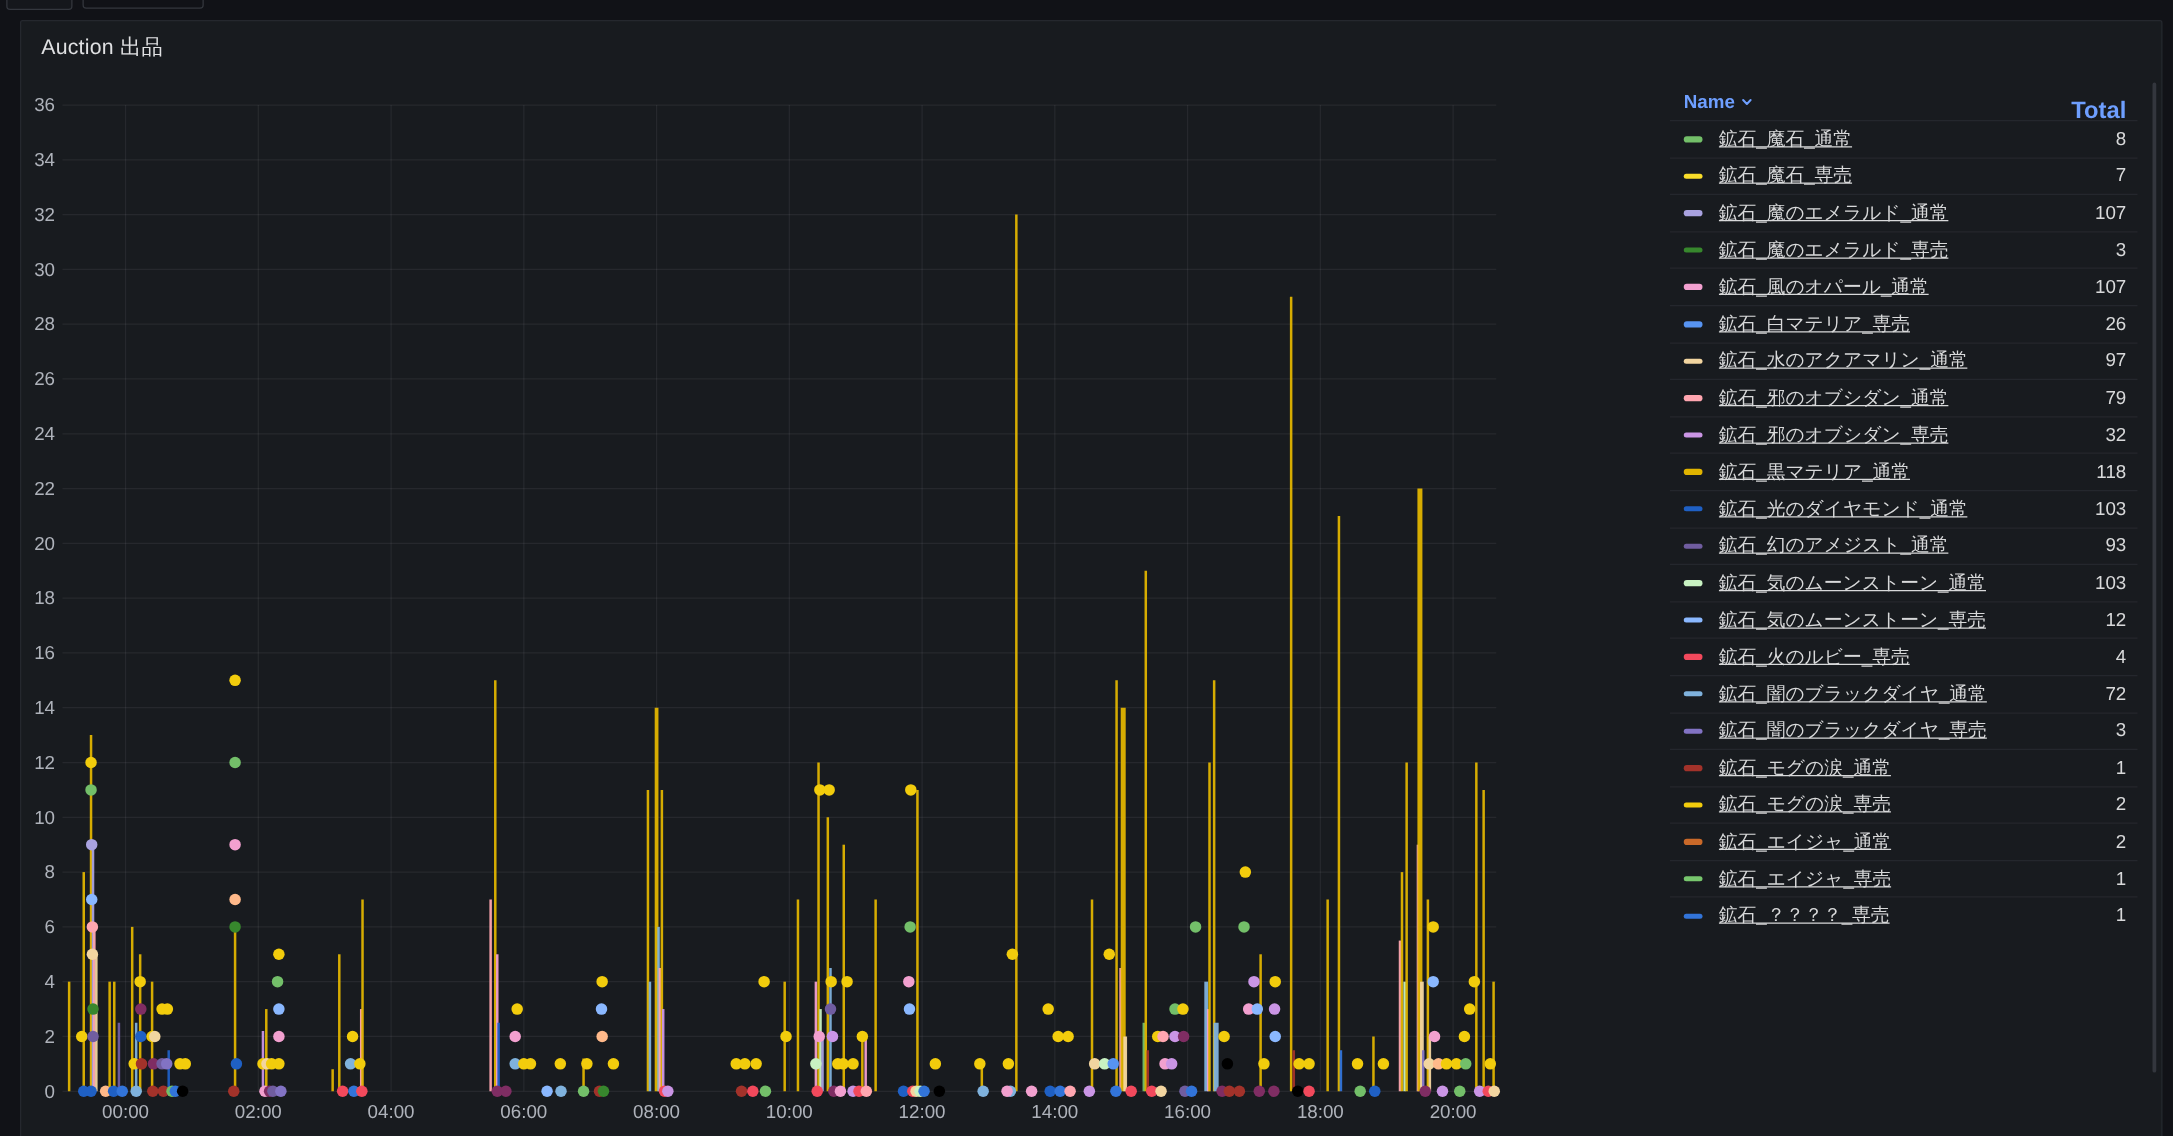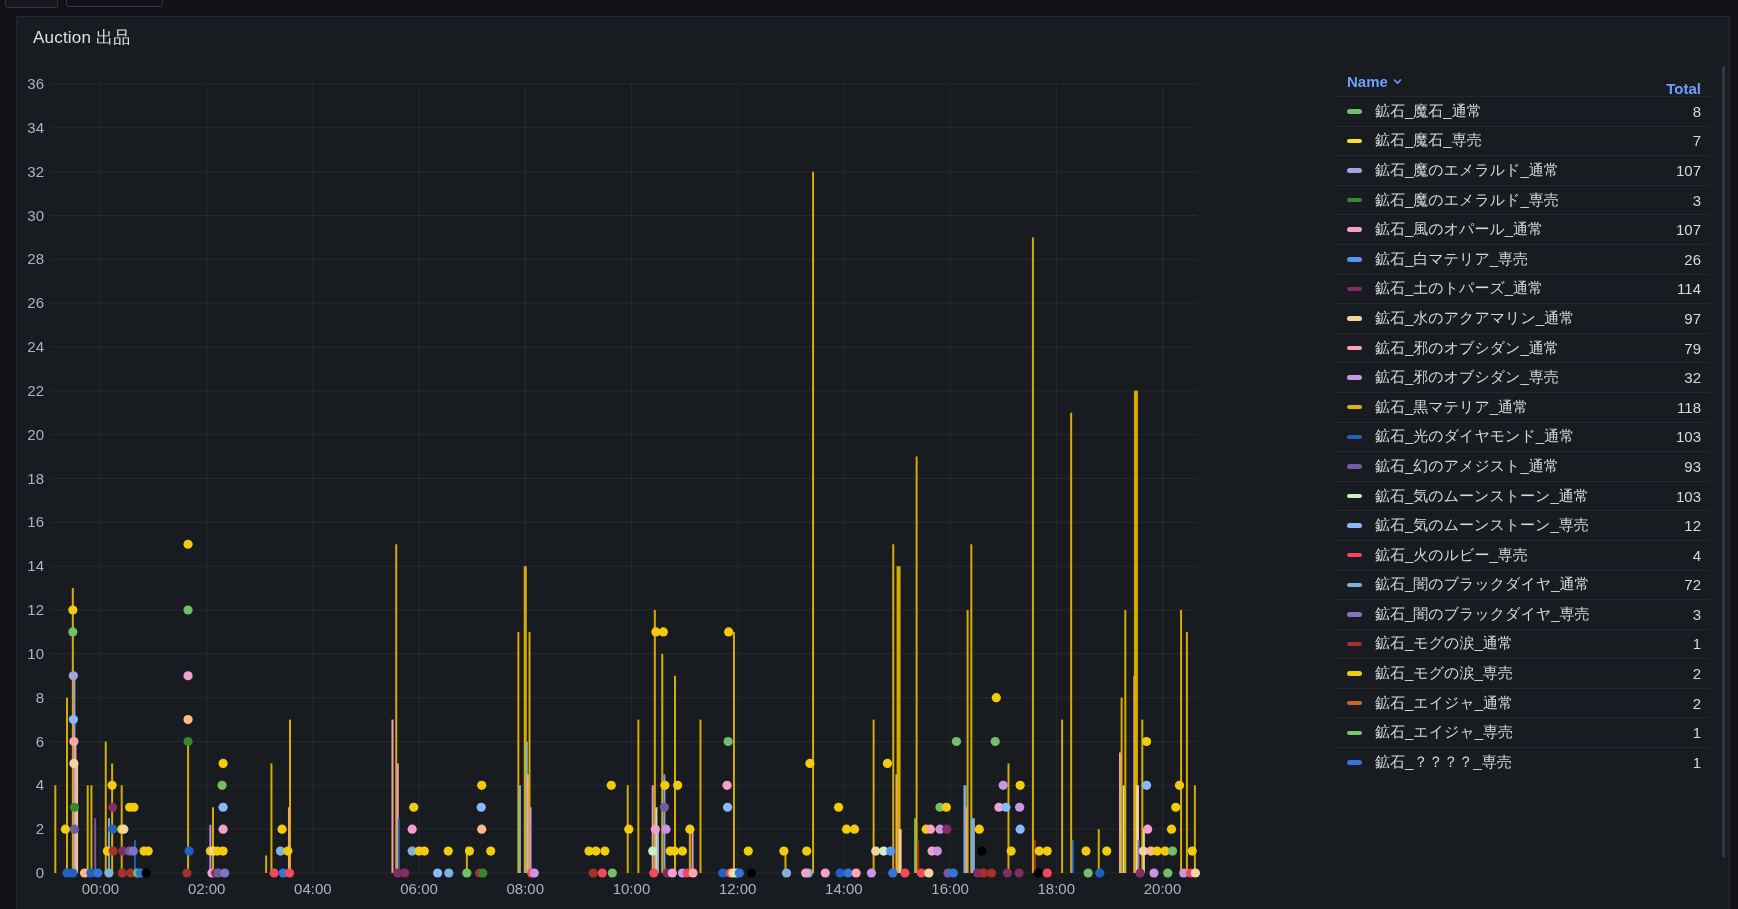--- a/index.html
+++ b/index.html
@@ -13,25 +13,25 @@
   .toolbar-btn{position:absolute;border:1px solid #34373E;border-radius:3px;background:#15171C;}
   .panel{position:absolute;left:16px;top:16px;width:1714px;height:920px;
     background:var(--panel-bg);border:1px solid var(--panel-border);border-radius:2px;}
   .panel-title{position:absolute;left:16px;top:9px;font-size:17px;font-weight:500;color:#DFE0E2;letter-spacing:.2px;}
   svg.plot{position:absolute;left:0;top:0;}
   
   .legend{position:absolute;left:1336px;top:66px;width:374px;}
   .legend-header{display:flex;align-items:center;height:30px;padding:0 9px 0 11px;justify-content:flex-end;}
   .legend-header .name-col{display:flex;align-items:center;gap:4px;color:var(--link);
     font-size:15px;font-weight:600;cursor:pointer;}
-  .legend-header .total-col{margin-left:auto;color:var(--link);font-size:15px;font-weight:600;cursor:pointer;margin-top:15px;}
+  .legend-header .total-col{margin-left:auto;color:var(--link);font-size:19px;font-weight:600;cursor:pointer;margin-top:15px;}
   .legend-row{display:flex;align-items:center;height:29.6px;border-top:1px solid var(--row-sep);
     padding:0 9px 0 11px;font-size:15px;cursor:pointer;}
   .swatch{width:15px;height:4.5px;border-radius:3px;margin-right:13px;flex:none;}
-  .legend-row .lbl{color:var(--text);white-space:nowrap;overflow:hidden;}
+  .legend-row .lbl{color:var(--text);white-space:nowrap;overflow:hidden;text-decoration:underline;}
   .legend-row .val{margin-left:auto;color:var(--text);font-weight:500;}
   .legend-scrollbar{position:absolute;left:1722px;top:66px;width:3px;height:792px;
     background:#33363D;border-radius:2px;}
 </style>
 </head>
 <body>
 
 <div class="stage">
 
   <div class="toolbar-btn" style="left:5px;top:-20px;width:53px;height:28px;"></div>
@@ -425,25 +425,20 @@
     <span class="val">107</span>
   </div>
 
 
   <div class="legend-row">
     <span class="swatch" style="background: rgb(87, 148, 242);"></span>
     <span class="lbl">鉱石_白マテリア_専売</span>
     <span class="val">26</span>
   </div>
 
-  <div class="legend-row">
-    <span class="swatch" style="background: rgb(127, 45, 99);"></span>
-    <span class="lbl">鉱石_土のトパーズ_通常</span>
-    <span class="val">114</span>
-  </div>
 
   <div class="legend-row">
     <span class="swatch" style="background: rgb(242, 213, 160);"></span>
     <span class="lbl">鉱石_水のアクアマリン_通常</span>
     <span class="val">97</span>
   </div>
 
 
   <div class="legend-row">
     <span class="swatch" style="background: rgb(255, 166, 176);"></span>

